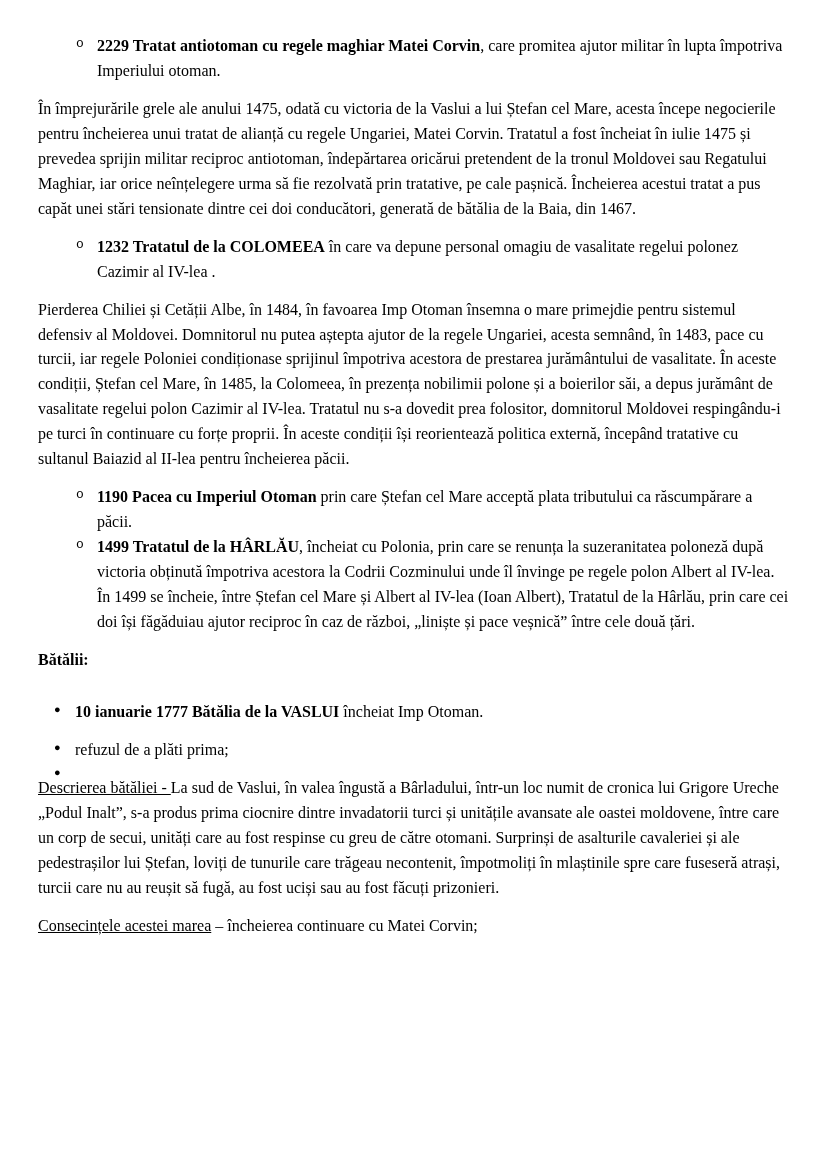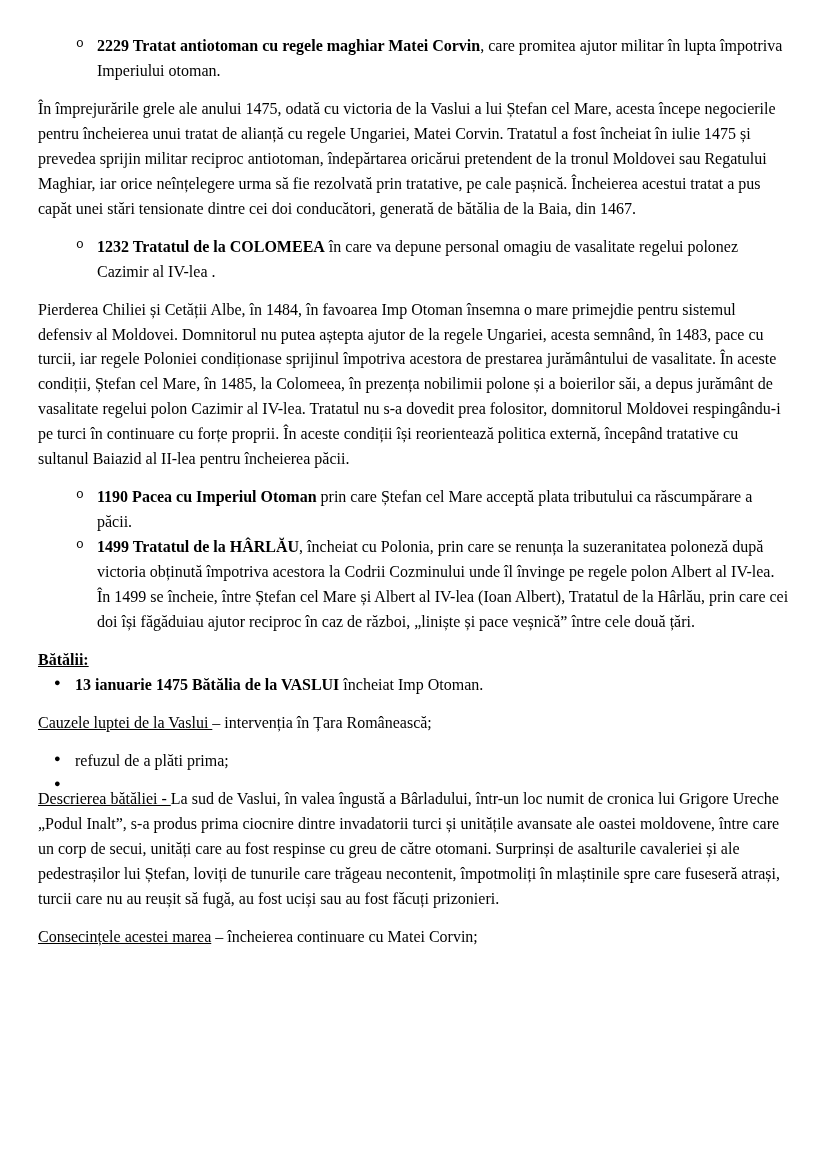--- a/index.html
+++ b/index.html
@@ -13,21 +13,21 @@
     background: #ffffff;
     box-sizing: border-box;
     padding: 34px 38px 40px 38px;
     font-family: "Liberation Serif", serif;
     font-size: 16px;
     line-height: 1.56;
     color: #000000;
     overflow: hidden;
   }
   .block { margin: 0 0 13px 0; }
-  .heading { font-weight: bold; margin: 8px 0 0 0; text-decoration: underline; }
+  .heading { font-weight: bold; margin: 8px 0 27px 0; }
   .list { margin-bottom: 13px; }
   .li { position: relative; }
   .li-circle { padding-left: 59px; }
   .li-circle > .marker {
     position: absolute;
     left: 38px;
     top: 0;
     font-family: "Liberation Mono", monospace;
     font-size: 13px;
   }
@@ -53,23 +53,22 @@
       <div class="block list">
         <div class="li li-circle"><span class="marker marker-circle">o</span><span class="seg-bold ">1232 Tratatul de la COLOMEEA</span><span class=""> în care va depune personal omagiu de vasalitate regelui polonez Cazimir al IV-lea .</span></div>
       </div>
       <div class="block para"><span class="">Pierderea Chiliei și Cetății Albe, în 1484, în favoarea Imp Otoman însemna o mare primejdie pentru sistemul defensiv al Moldovei. Domnitorul nu putea aștepta ajutor de la regele Ungariei, acesta semnând, în 1483, pace cu turcii, iar regele Poloniei condiționase sprijinul împotriva acestora de prestarea jurământului de vasalitate. În aceste condiții, Ștefan cel Mare, în 1485, la Colomeea, în prezența nobilimii polone și a boierilor săi, a depus jurământ de vasalitate regelui polon Cazimir al IV-lea.  Tratatul nu s-a dovedit prea folositor, domnitorul Moldovei respingându-i pe turci în continuare cu forțe proprii. În aceste condiții își reorientează politica externă, începând tratative cu sultanul Baiazid al II-lea pentru încheierea păcii.</span></div>
       <div class="block list">
         <div class="li li-circle"><span class="marker marker-circle">o</span><span class="seg-bold ">1190 Pacea cu Imperiul Otoman</span><span class=""> prin care Ștefan cel Mare acceptă plata tributului ca răscumpărare a păcii.</span></div>
         <div class="li li-circle"><span class="marker marker-circle">o</span><span class="seg-bold ">1499 Tratatul de la HÂRLĂU</span><span class="">, încheiat cu Polonia, prin care se renunța la suzeranitatea poloneză după victoria obținută împotriva acestora la Codrii Cozminului unde îl învinge pe regele polon Albert al IV-lea. În 1499 se încheie, între Ștefan cel Mare și Albert al IV-lea (Ioan Albert), Tratatul de la Hârlău, prin care cei doi își făgăduiau ajutor reciproc în caz de război, „liniște și pace veșnică” între cele două țări.</span></div>
       </div>
       <div class="block heading"><span class="seg-bold ">Bătălii:</span></div>
       <div class="block list">
-        <div class="li li-disc"><span class="marker marker-disc">●</span><span class="seg-bold ">13 ianuarie 1475 Bătălia de la VASLUI</span><span class=""> încheiat Imp Otoman.</span></div>
+        <div class="li li-disc"><span class="marker marker-disc">●</span><span class="seg-bold ">10 ianuarie 1777 Bătălia de la VASLUI</span><span class=""> încheiat Imp Otoman.</span></div>
       </div>
-      <div class="block para"><span class="seg-underline">Cauzele luptei de la Vaslui </span><span class="">– intervenția în Țara Românească;</span></div>
       <div class="block list">
         <div class="li li-disc"><span class="marker marker-disc">●</span><span class="">refuzul de a plăti prima;</span></div>
         <div class="li li-disc"><span class="marker marker-disc">●</span></div>
       </div>
       <div class="block para"><span class="seg-underline">Descrierea bătăliei - </span><span class=""> La sud de Vaslui, în valea îngustă a Bârladului, într-un loc numit de cronica lui Grigore Ureche „Podul Inalt”, s-a produs prima ciocnire dintre invadatorii turci și unitățile avansate ale oastei moldovene, între care un corp de secui, unități care au fost respinse cu greu de către otomani. Surprinși de asalturile cavaleriei și ale pedestrașilor lui Ștefan, loviți de tunurile care trăgeau necontenit, împotmoliți în mlaștinile spre care fuseseră atrași, turcii care nu au reușit să fugă, au fost uciși sau au fost făcuți prizonieri.</span></div>
       <div class="block para"><span class="seg-underline">Consecințele acestei marea</span><span class=""> – încheierea continuare cu Matei Corvin;</span></div>
     </div>
 </div>
 
 </body></html>

